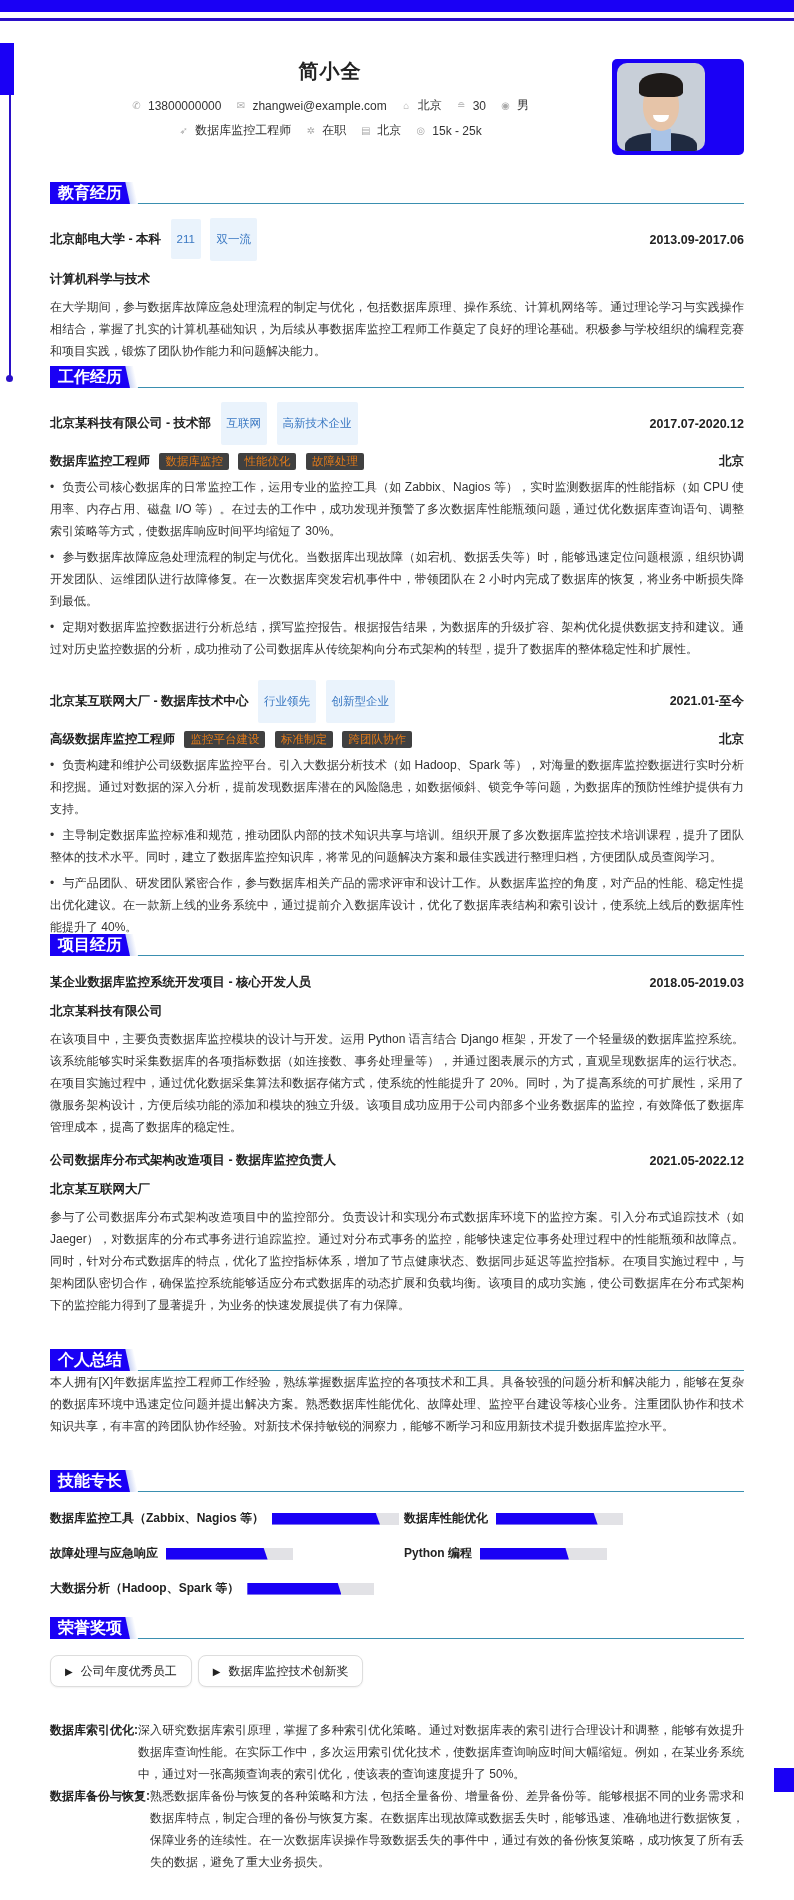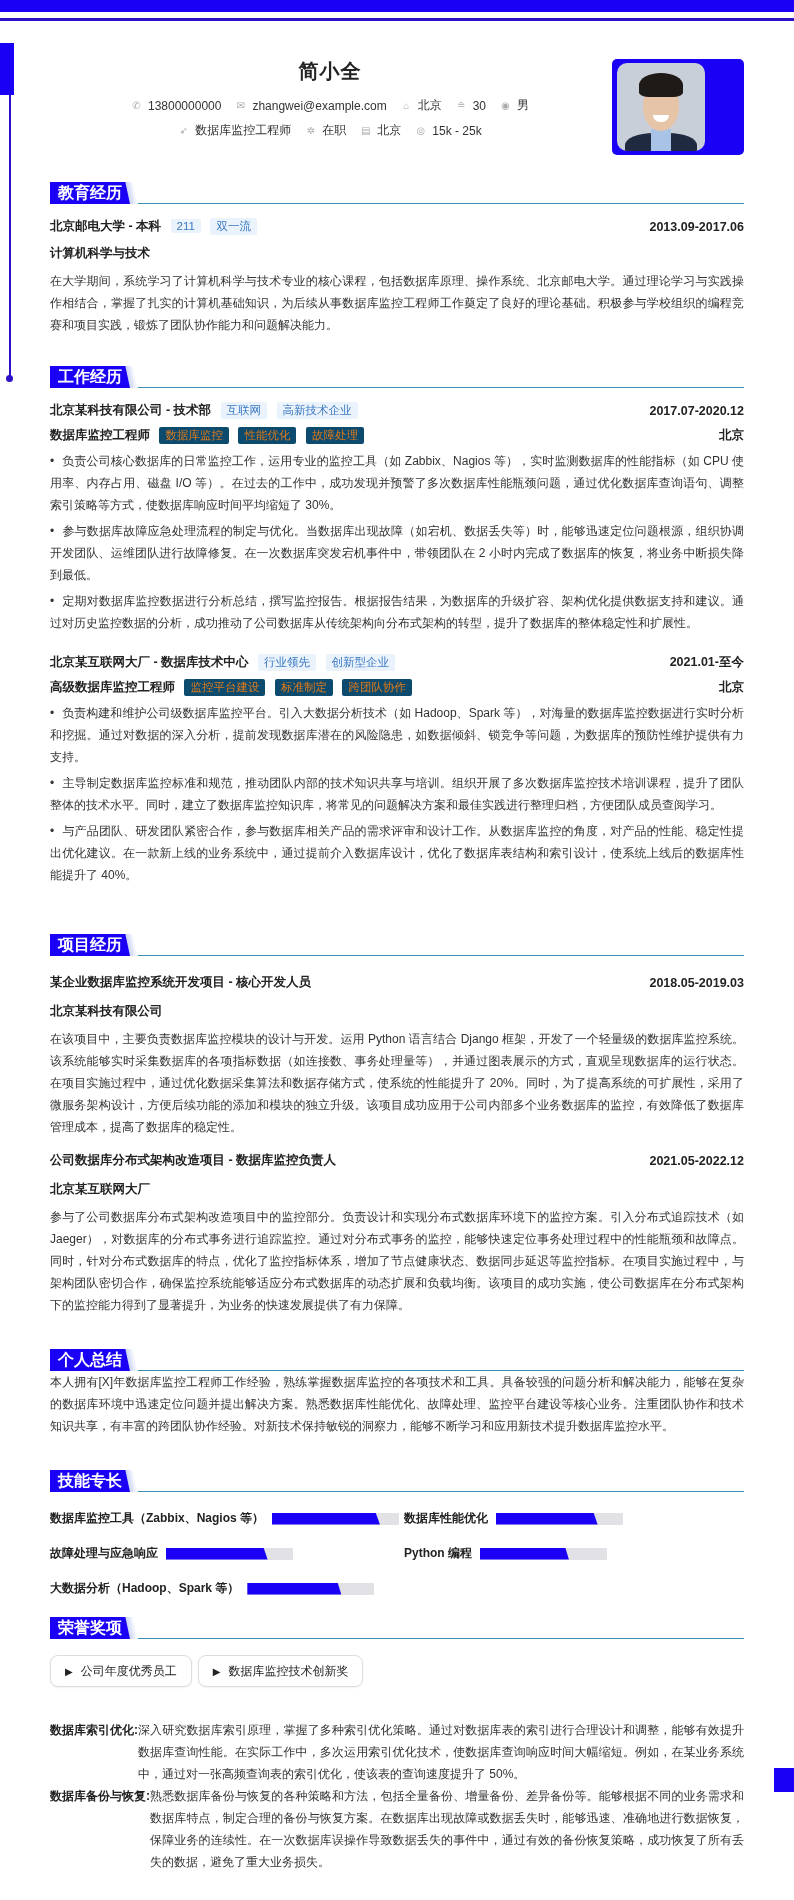--- a/index.html
+++ b/index.html
@@ -27,22 +27,22 @@
   .collar { position: absolute; left: 34px; top: 66px; width: 20px; height: 22px; background: #a9c3e6; }
   .smile { position: absolute; left: 36px; top: 52px; width: 16px; height: 7px; background: #fff; border-radius: 0 0 8px 8px; }
 
   .section { position: absolute; left: 50px; width: 694px; }
   .sec-head { position: relative; height: 24px; border-bottom: 1.5px solid #3a8fb0; }
   .sec-title { position: absolute; left: 0; top: 2px; height: 22px; padding: 0 8px; background: #1a00f5; color: #fff; font-size: 16px; font-weight: bold; line-height: 22px; }
   .sec-title::after { content: ""; position: absolute; right: -8px; top: 0; width: 8px; height: 22px; background: linear-gradient(90deg, #c9d3f5, #fff); transform: skewX(12deg); transform-origin: bottom; }
 
   .row { display: flex; justify-content: space-between; align-items: center; }
   .bold { font-weight: bold; color: #222; font-size: 12.5px; }
-  .tag-b { display: inline-block; background: #eaf3fc; color: #3a78c2; font-size: 11.5px; padding: 1px 6px; margin-left: 6px; border-radius: 2px; }
-  .tag-o { display: inline-block; background: #0c4a6e; color: #e07a1a; font-size: 11.5px; padding: 1px 6px; margin-left: 6px; border-radius: 2px; }
+  .tag-b { display: inline-block; background: #eaf3fc; color: #3a78c2; font-size: 11.5px; padding: 14px 6px; margin-left: 6px; border-radius: 2px; }
+  .tag-o { display: inline-block; background: #404040; color: #e07a1a; font-size: 11.5px; padding: 1px 6px; margin-left: 6px; border-radius: 2px; }
   .para { font-size: 12px; line-height: 22px; color: #333; text-align: justify; }
   .bullet { font-size: 12px; line-height: 22px; color: #333; text-align: justify; margin-top: 4px; }
   .bullet::before { content: "•"; margin-right: 8px; }
 
   .skills { display: grid; grid-template-columns: 354px 340px; row-gap: 18px; margin-top: 18px; }
   .skill { display: flex; align-items: center; gap: 8px; font-size: 12px; font-weight: bold; color: #222; }
   .track { position: relative; width: 127px; height: 12px; background: #e2e2e6; }
   .fill { position: absolute; left: 0; top: 0; height: 12px; background: #1a00f5; clip-path: polygon(0 0, 96% 0, 100% 100%, 0 100%); }
 
   .awards { display: flex; gap: 6px; margin-top: 16px; }
@@ -123,21 +123,21 @@
     </div>
   <div class="row" style="margin-top:14px;">
     <div>
       <span class="bold">北京邮电大学 - 本科</span>
       <span class="tag-b">211</span>
       <span class="tag-b">双一流</span>
     </div>
     <span class="bold">2013.09-2017.06</span>
   </div>
   <div class="bold" style="margin-top:10px;">计算机科学与技术</div>
-  <div class="para" style="margin-top:8px;">在大学期间，系统学习了计算机科学与技术专业的核心课程，包括数据库原理、操作系统、北京邮电大学。通过理论学习与实践操作相结合，掌握了扎实的计算机基础知识，为后续从事数据库监控工程师工作奠定了良好的理论基础。积极参与学校组织的编程竞赛和项目实践，锻炼了团队协作能力和问题解决能力。</div>
+  <div class="para" style="margin-top:8px;">在大学期间，参与数据库故障应急处理流程的制定与优化，包括数据库原理、操作系统、计算机网络等。通过理论学习与实践操作相结合，掌握了扎实的计算机基础知识，为后续从事数据库监控工程师工作奠定了良好的理论基础。积极参与学校组织的编程竞赛和项目实践，锻炼了团队协作能力和问题解决能力。</div>
 </div>
 
 <div class="section" style="top:364px;">
   <div class="sec-head">
       <span class="sec-title">工作经历</span>
     </div>
 
   <div>
     <div class="row" style="margin-top:14px;">
       <div>

